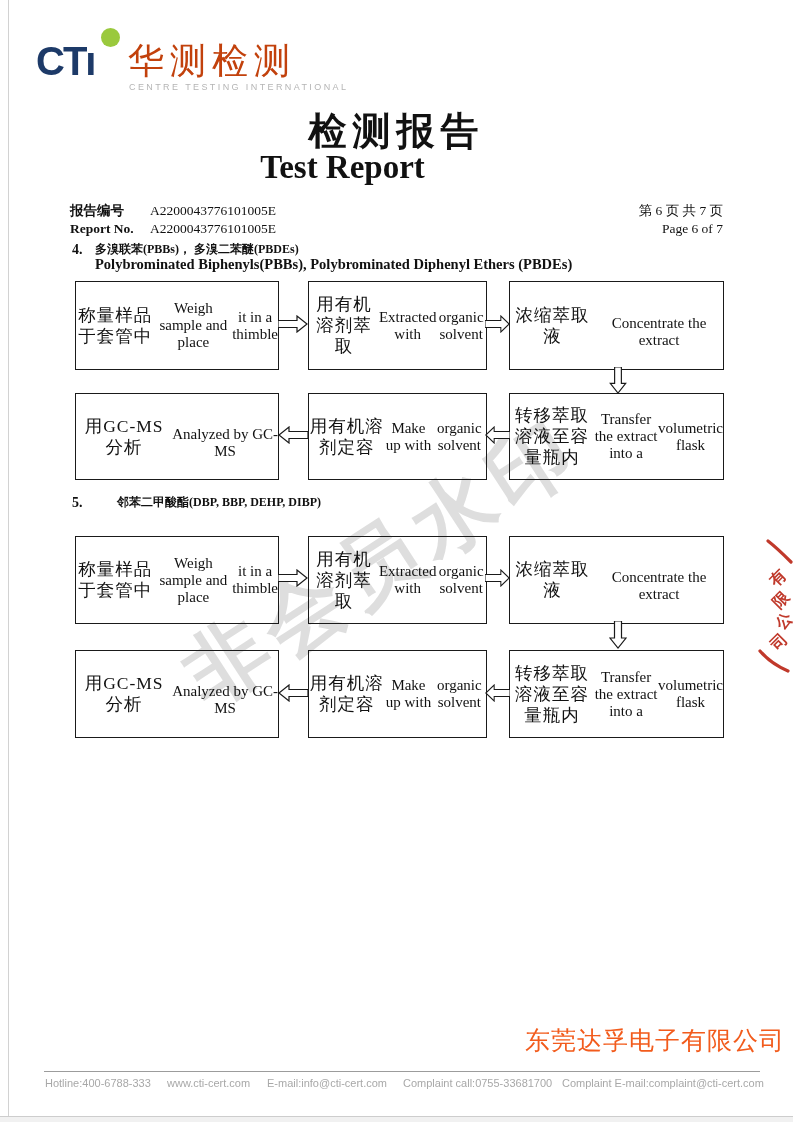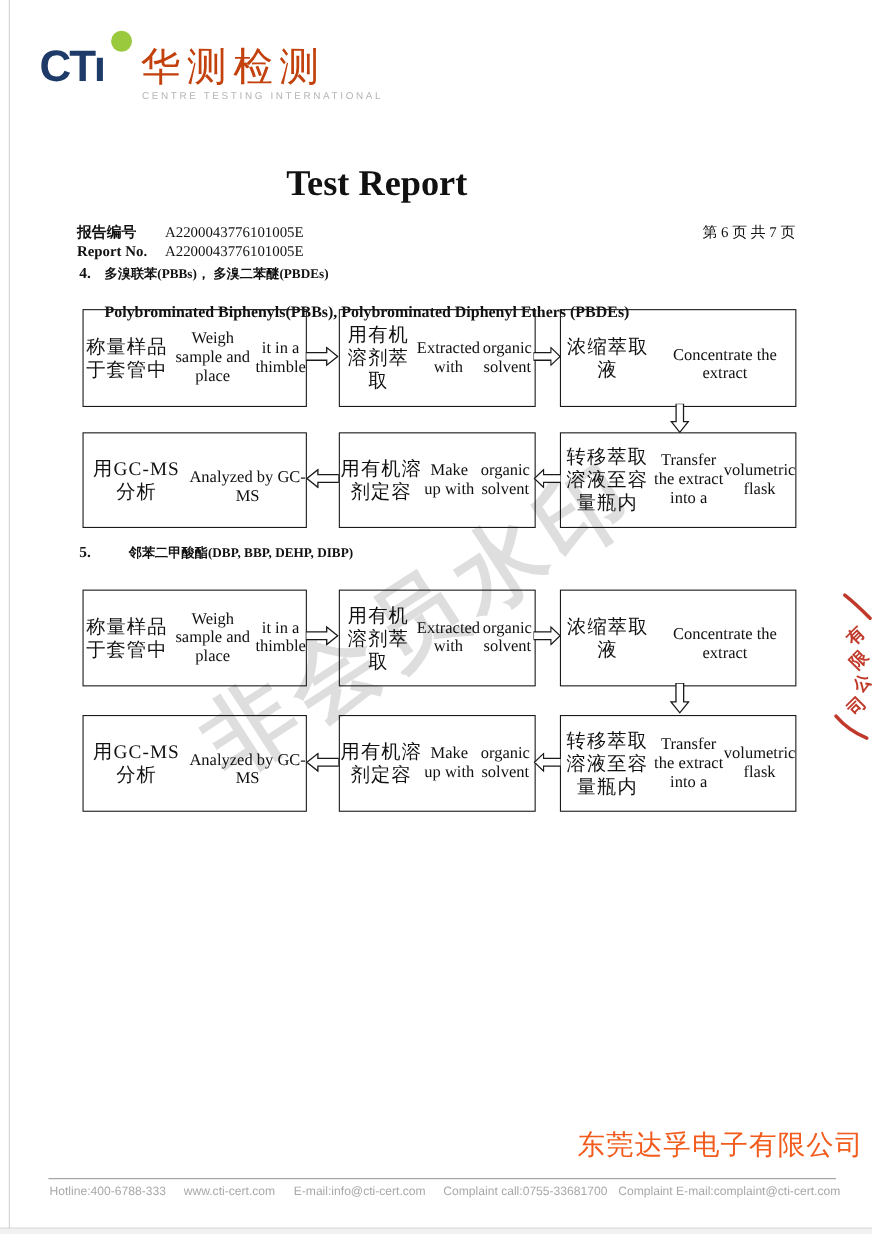--- a/index.html
+++ b/index.html
@@ -74,31 +74,33 @@
   <div class="abs edge-bottom-line"></div>
   <div class="abs edge-bottom-band"></div>
 
   <div class="abs watermark">非会员水印</div>
 
   <div class="abs logo-cti"><span>CT</span><span>ı</span></div>
   <div class="abs logo-dot"></div>
   <div class="abs logo-zh">华测检测</div>
   <div class="abs logo-tag">CENTRE TESTING INTERNATIONAL</div>
 
+  <div class="abs title-zh">检测报告</div>
   <div class="abs title-en">Test Report</div>
 
   <div class="abs ri ri-label1">报告编号</div>
   <div class="abs ri ri-val1">A2200043776101005E</div>
   <div class="abs ri ri-label2">Report No.</div>
   <div class="abs ri ri-val2">A2200043776101005E</div>
   <div class="abs ri ri-page-zh">第 6 页  共 7 页</div>
+  <div class="abs ri ri-page-en">Page 6 of 7</div>
 
   <div class="abs sec-idx" style="left:72px;top:242px;">4.</div>
   <div class="abs sec-zh" style="left:95px;top:241px;">多溴联苯(PBBs)， 多溴二苯醚(PBDEs)</div>
-  <div class="abs sec-en" style="left:95px;top:276px;">Polybrominated Biphenyls(PBBs), Polybrominated Diphenyl Ethers (PBDEs)</div>
+  <div class="abs sec-en" style="left:95px;top:256px;">Polybrominated Biphenyls(PBBs), Polybrominated Diphenyl Ethers (PBDEs)</div>
 
   <div class="abs fbox" style="left:75px;top:281px;width:202px;height:87px;">
     <div class="zh">称量样品于套管中</div>
     <div class="en">Weigh sample and place</div>
     <div class="en">it in a thimble</div>
   </div>
   <div class="abs fbox" style="left:308px;top:281px;width:177px;height:87px;">
     <div class="zh">用有机溶剂萃取</div>
     <div class="en">Extracted with</div>
     <div class="en">organic solvent</div>

